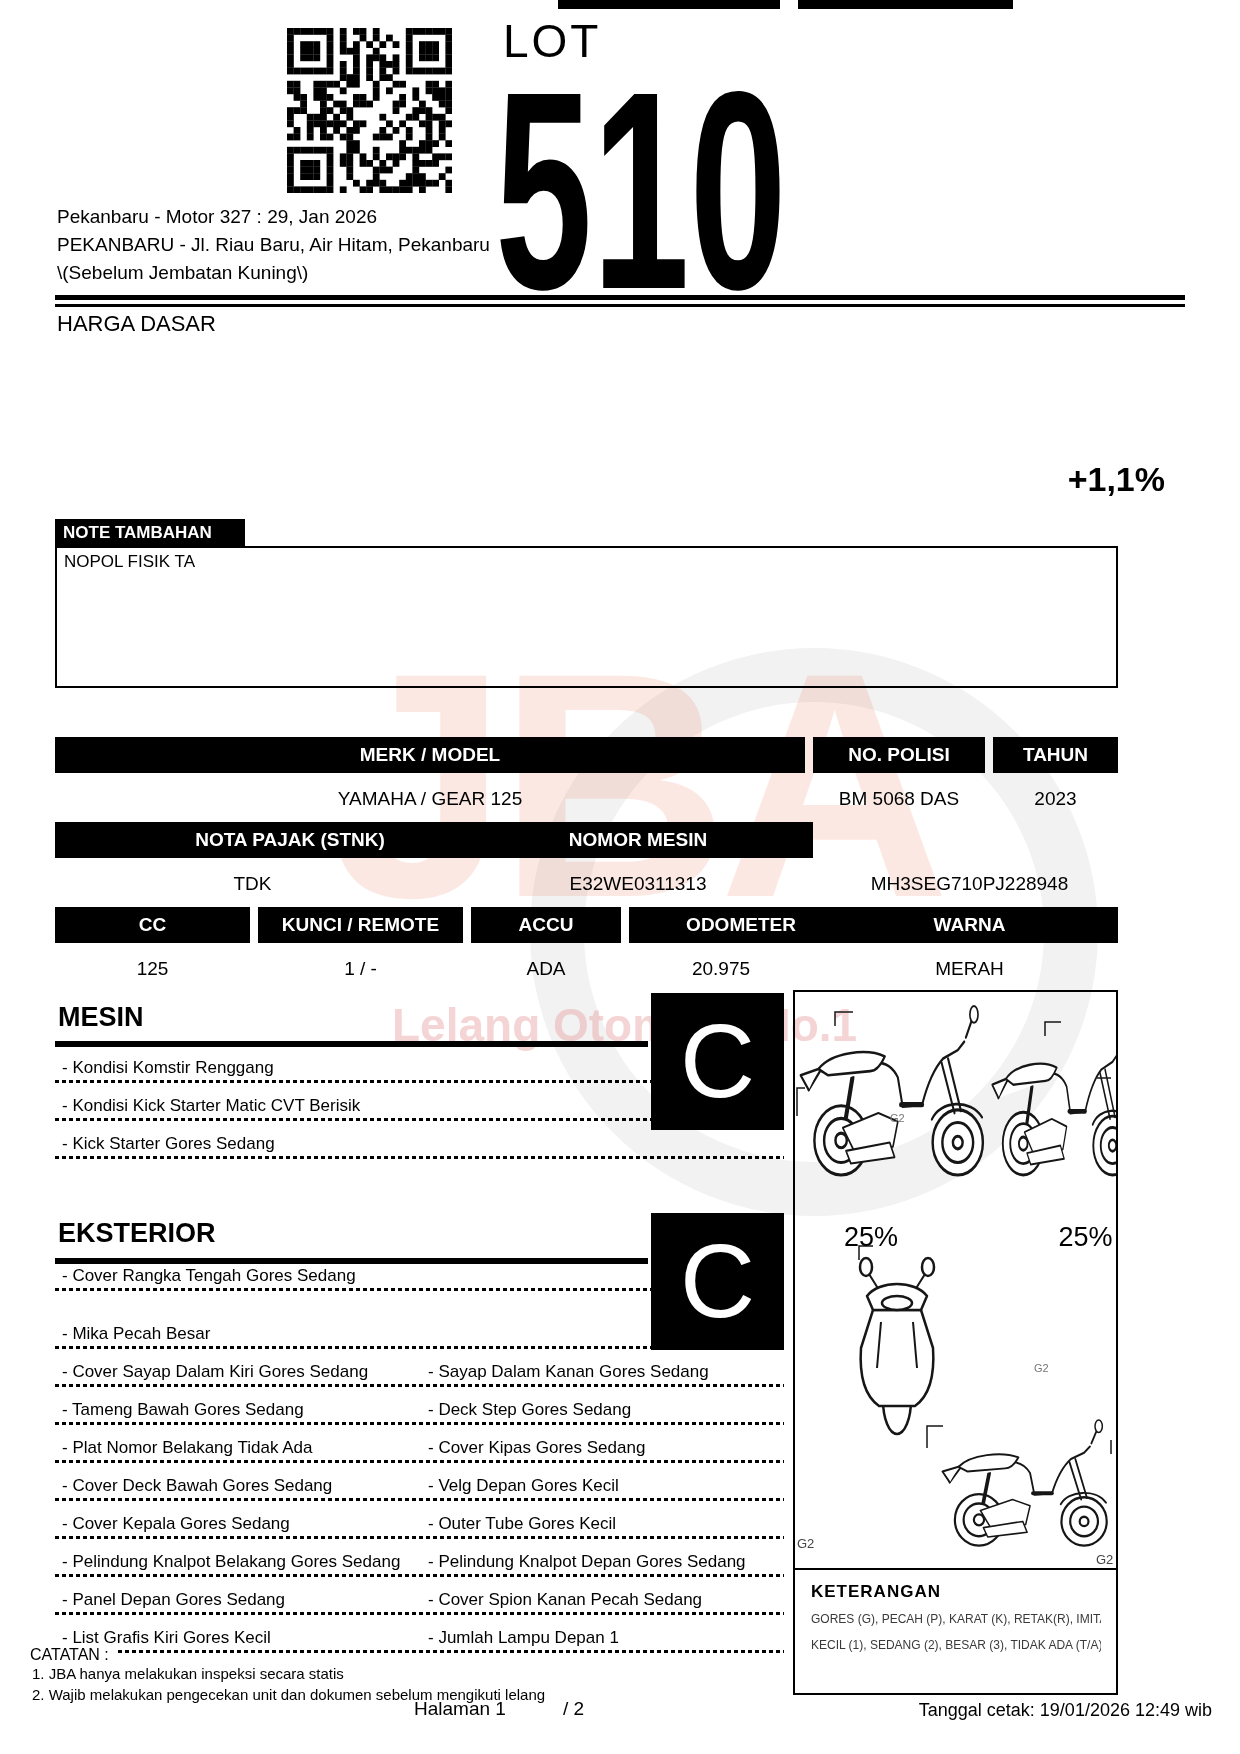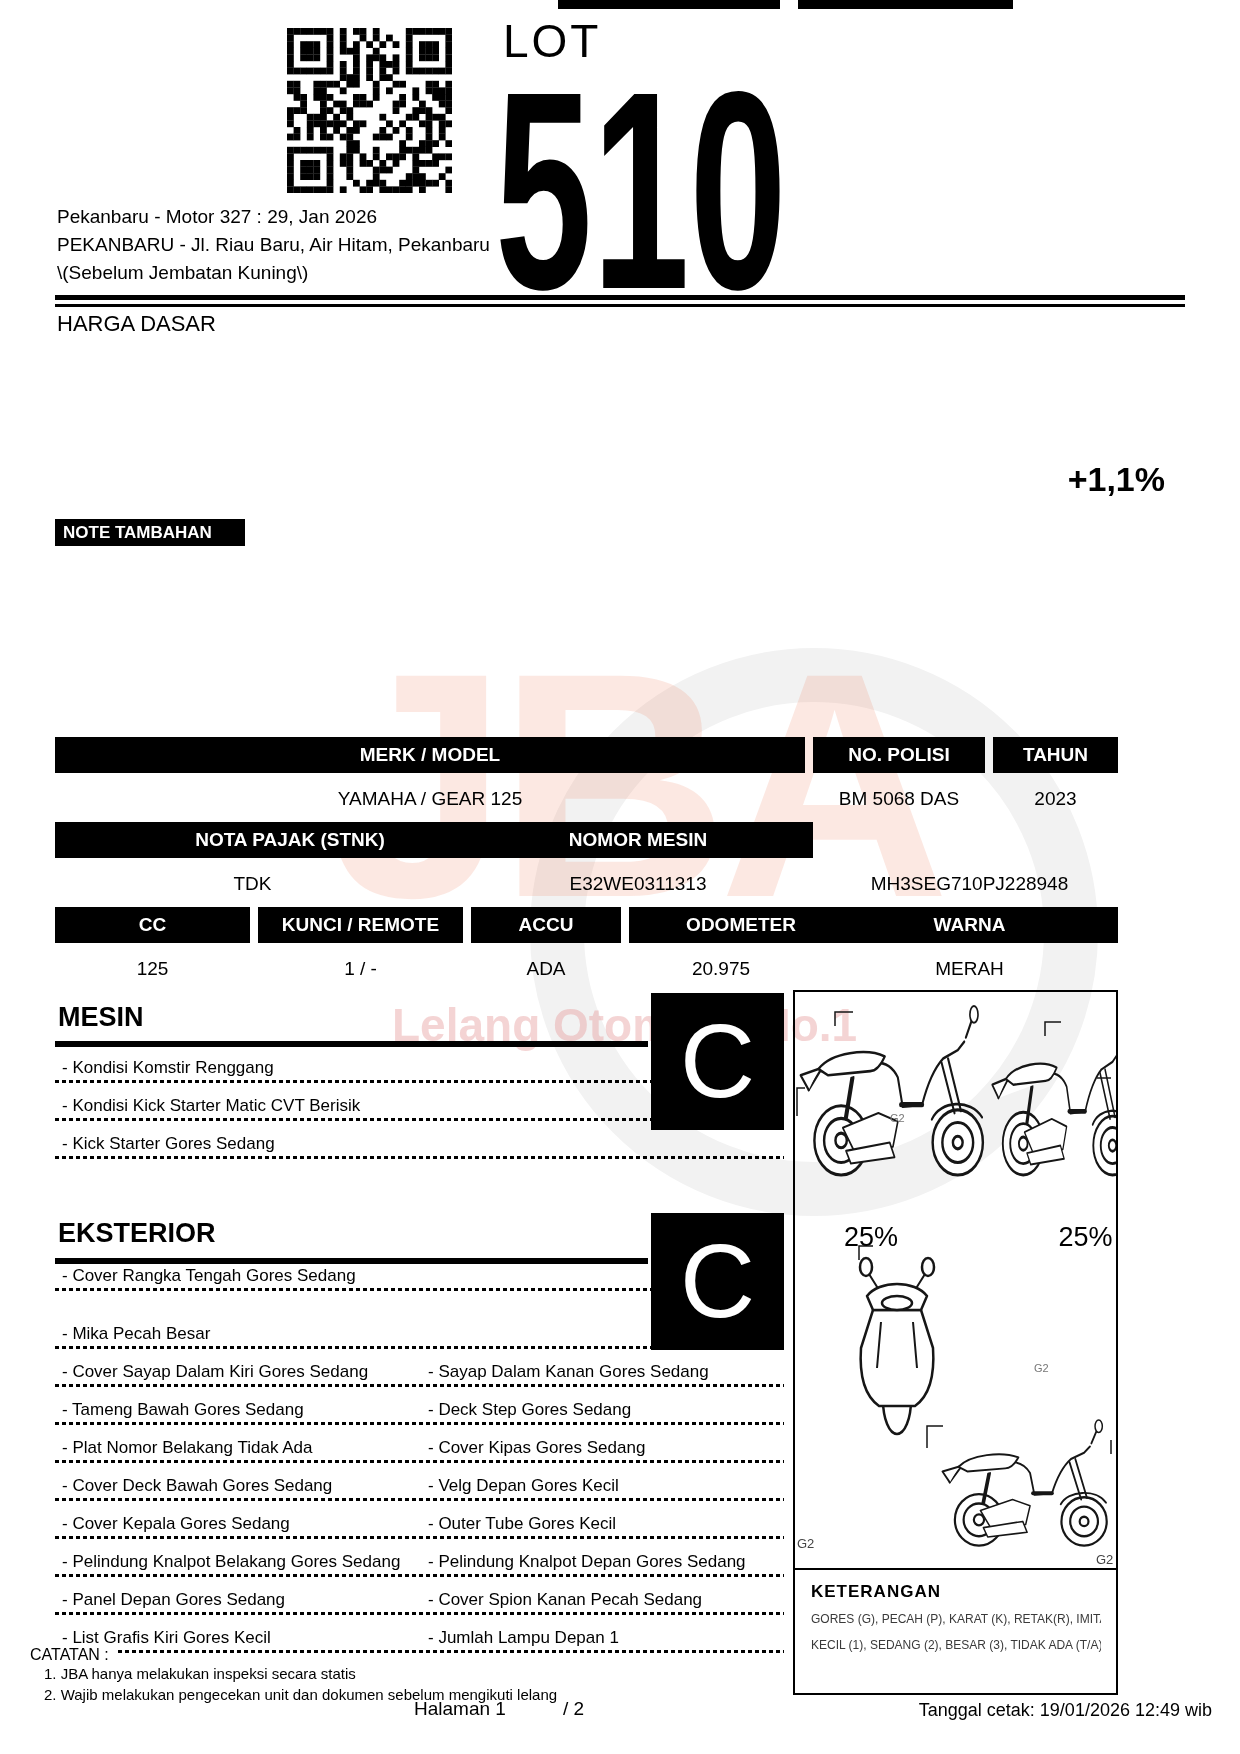--- a/index.html
+++ b/index.html
@@ -47,21 +47,21 @@
            box-sizing:border-box;z-index:1;}
   .ketbox{position:absolute;left:0;bottom:0;width:100%;height:125px;border-top:2px solid #000;box-sizing:border-box;}
   .ket-title{position:absolute;left:16px;top:12px;font-size:17px;font-weight:bold;letter-spacing:1px;}
   .ket-line{position:absolute;left:16px;font-size:12px;color:#3a3a3a;white-space:nowrap;overflow:hidden;width:290px;}
   .art{position:absolute;left:795px;top:992px;z-index:1;}
   .tread{position:absolute;top:1222px;font-size:27px;z-index:2;text-align:center;}
   .gmark{position:absolute;font-size:13px;color:#444;z-index:2;}
   .gmini{position:absolute;font-size:11px;color:#777;z-index:2;}
   
   .cat-title{position:absolute;left:30px;top:1646px;font-size:16px;z-index:2;background:#fff;padding-right:6px;}
-  .cat-item{position:absolute;left:44px;font-size:15px;z-index:2;}
+  .cat-item{position:absolute;left:32px;font-size:15px;z-index:2;}
   .pg{position:absolute;top:1698px;font-size:19px;z-index:1;}
   .printed{position:absolute;right:28px;top:1700px;font-size:18px;z-index:1;}
   #qr-svg{position:absolute;left:287px;top:28px;z-index:1;fill:#000;}
 </style>
 </head>
 <body>
 
 <div id="page">
 
   <div class="wm-ring"></div>
@@ -404,20 +404,23 @@
     <div>\(Sebelum Jembatan Kuning\)</div>
   </div>
 
   <div class="rule" style="top:295px;height:5px;"></div>
   <div class="rule" style="top:304px;height:3px;"></div>
 
   <div class="harga-label">HARGA DASAR</div>
   <div class="pct">+1,1%</div>
 
   <div class="notebar">NOTE TAMBAHAN</div>
+  <div class="notebox">
+    <div class="noteval">NOPOL FISIK TA</div>
+  </div>
 
   <div class="bar" style="left:55px;top:737px;width:750px;">MERK / MODEL</div>
   <div class="bar" style="left:813px;top:737px;width:172px;">NO. POLISI</div>
   <div class="bar" style="left:993px;top:737px;width:125px;">TAHUN</div>
   <div class="val" style="left:55px;top:779px;width:750px;">YAMAHA / GEAR 125</div>
   <div class="val" style="left:813px;top:779px;width:172px;">BM 5068 DAS</div>
   <div class="val" style="left:993px;top:779px;width:125px;">2023</div>
 
   <div class="bar" style="left:55px;top:822px;width:470px;text-align:center;">NOTA PAJAK (STNK)</div>
   <div class="bar" style="left:463px;top:822px;width:350px;">NOMOR MESIN</div>

